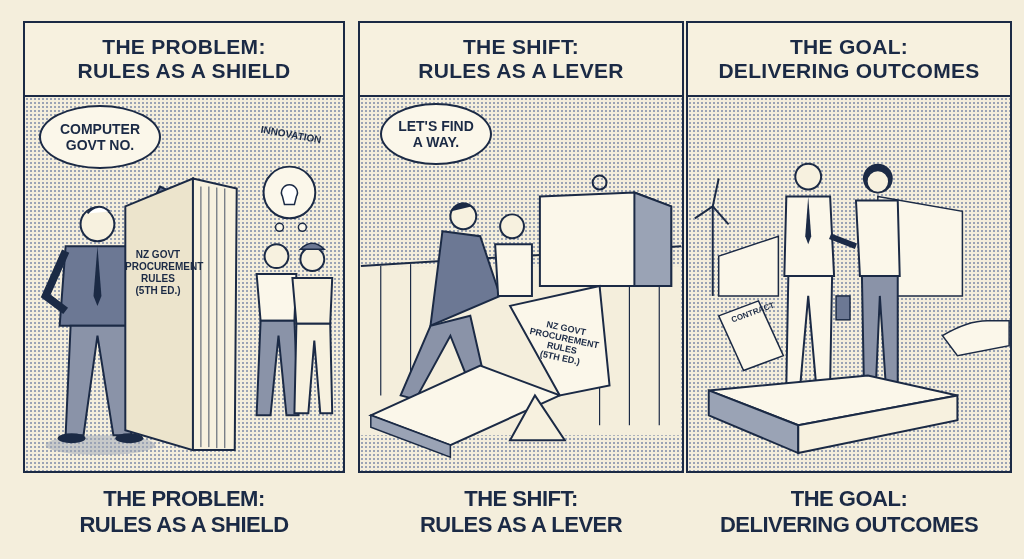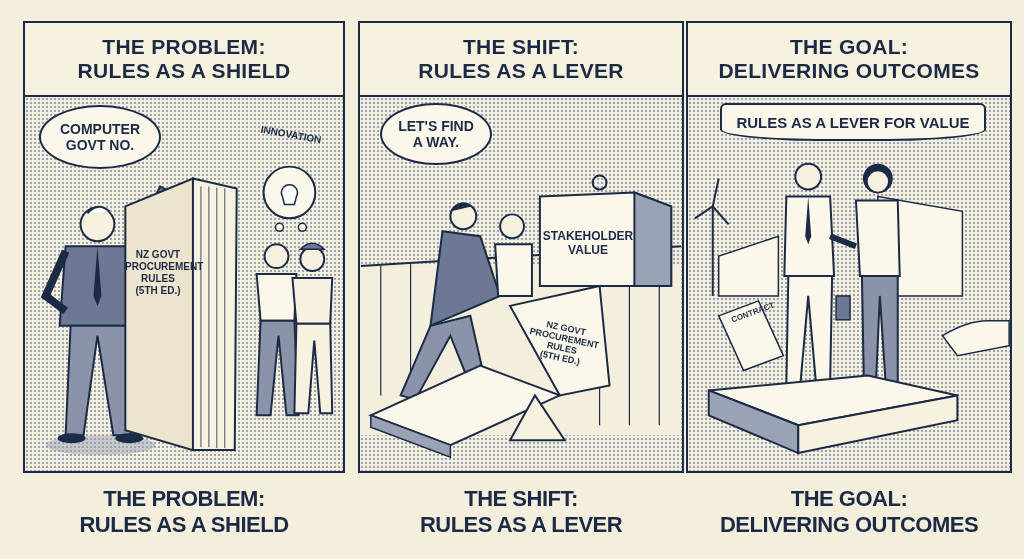--- a/index.html
+++ b/index.html
@@ -110,24 +110,20 @@
 
       <path d="M10 320 L120 270 L200 300 L90 350 Z" fill="#fbf7ea" stroke="#1b2a45" stroke-width="2"></path>
       <path d="M10 320 L10 332 L90 362 L90 350 Z" fill="#9aa3b5" stroke="#1b2a45" stroke-width="1.5"></path>
       <path d="M200 300 L150 210 L240 190 L250 290 Z" fill="#fbf7ea" stroke="#1b2a45" stroke-width="2"></path>
       <path d="M175 300 L205 345 L150 345 Z" fill="#f7f1df" stroke="#1b2a45" stroke-width="2"></path>
     </svg>
     <div class="bubble" style="left:20px;top:6px;width:108px;height:58px;">
       <span>LET'S FIND</span>
       <span>A WAY.</span>
     </div>
-    <div class="label" style="left:182px;top:132px;width:92px;font-size:12px;line-height:14px;">
-      <div>STAKEHOLDER</div>
-      <div>VALUE</div>
-    </div>
     <div class="label" style="left:168px;top:226px;width:70px;font-size:9px;line-height:10px;transform:rotate(12deg);">
       <div>NZ GOVT</div>
       <div>PROCUREMENT</div>
       <div>RULES</div>
       <div>(5TH ED.)</div>
     </div>
   </div>
 </div>
 
 <div class="panel p3">
@@ -157,21 +153,20 @@
       <path d="M142 140 L168 150" stroke="#1b2a45" stroke-width="6"></path>
 
       <path d="M30 220 L70 205 L95 260 L55 275 Z" fill="#fbf7ea" stroke="#1b2a45" stroke-width="1.5"></path>
 
       <path d="M255 240 q25 -15 45 -15 L322 225 L322 250 L270 260 Z" fill="#fbf7ea" stroke="#1b2a45" stroke-width="1.5"></path>
 
       <path d="M20 295 L180 280 L270 300 L110 330 Z" fill="#fbf7ea" stroke="#1b2a45" stroke-width="2"></path>
       <path d="M20 295 L20 320 L110 358 L110 330 Z" fill="#9aa3b5" stroke="#1b2a45" stroke-width="2"></path>
       <path d="M110 330 L270 300 L270 325 L110 358 Z" fill="#f7f1df" stroke="#1b2a45" stroke-width="2"></path>
     </svg>
-    <div class="banner">RULES AS A LEVER FOR VALUE</div>
     <div class="label" style="left:38px;top:210px;width:54px;font-size:8px;transform:rotate(-20deg);">CONTRACT</div>
   </div>
 </div>
 
 <div class="caption c1">
   <div>THE PROBLEM:</div>
   <div>RULES AS A SHIELD</div>
 </div>
 <div class="caption c2">
   <div>THE SHIFT:</div>

